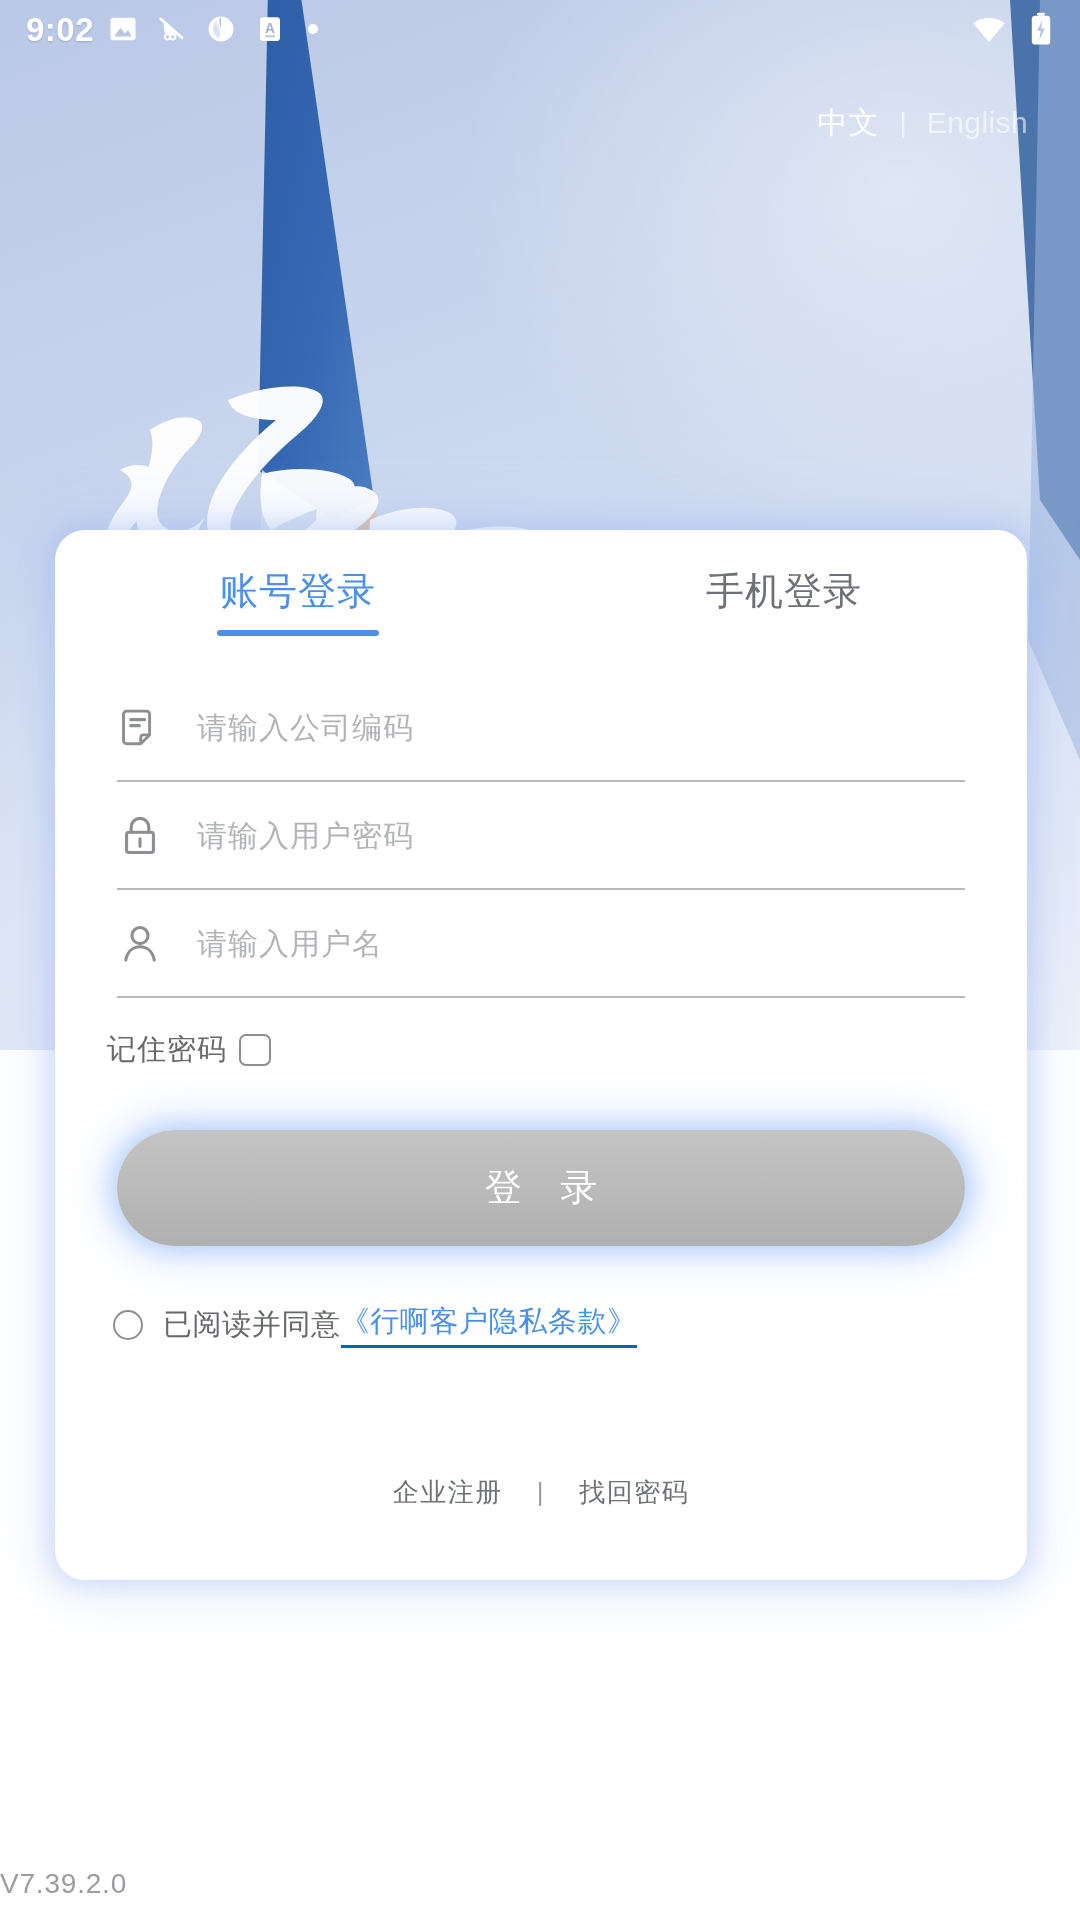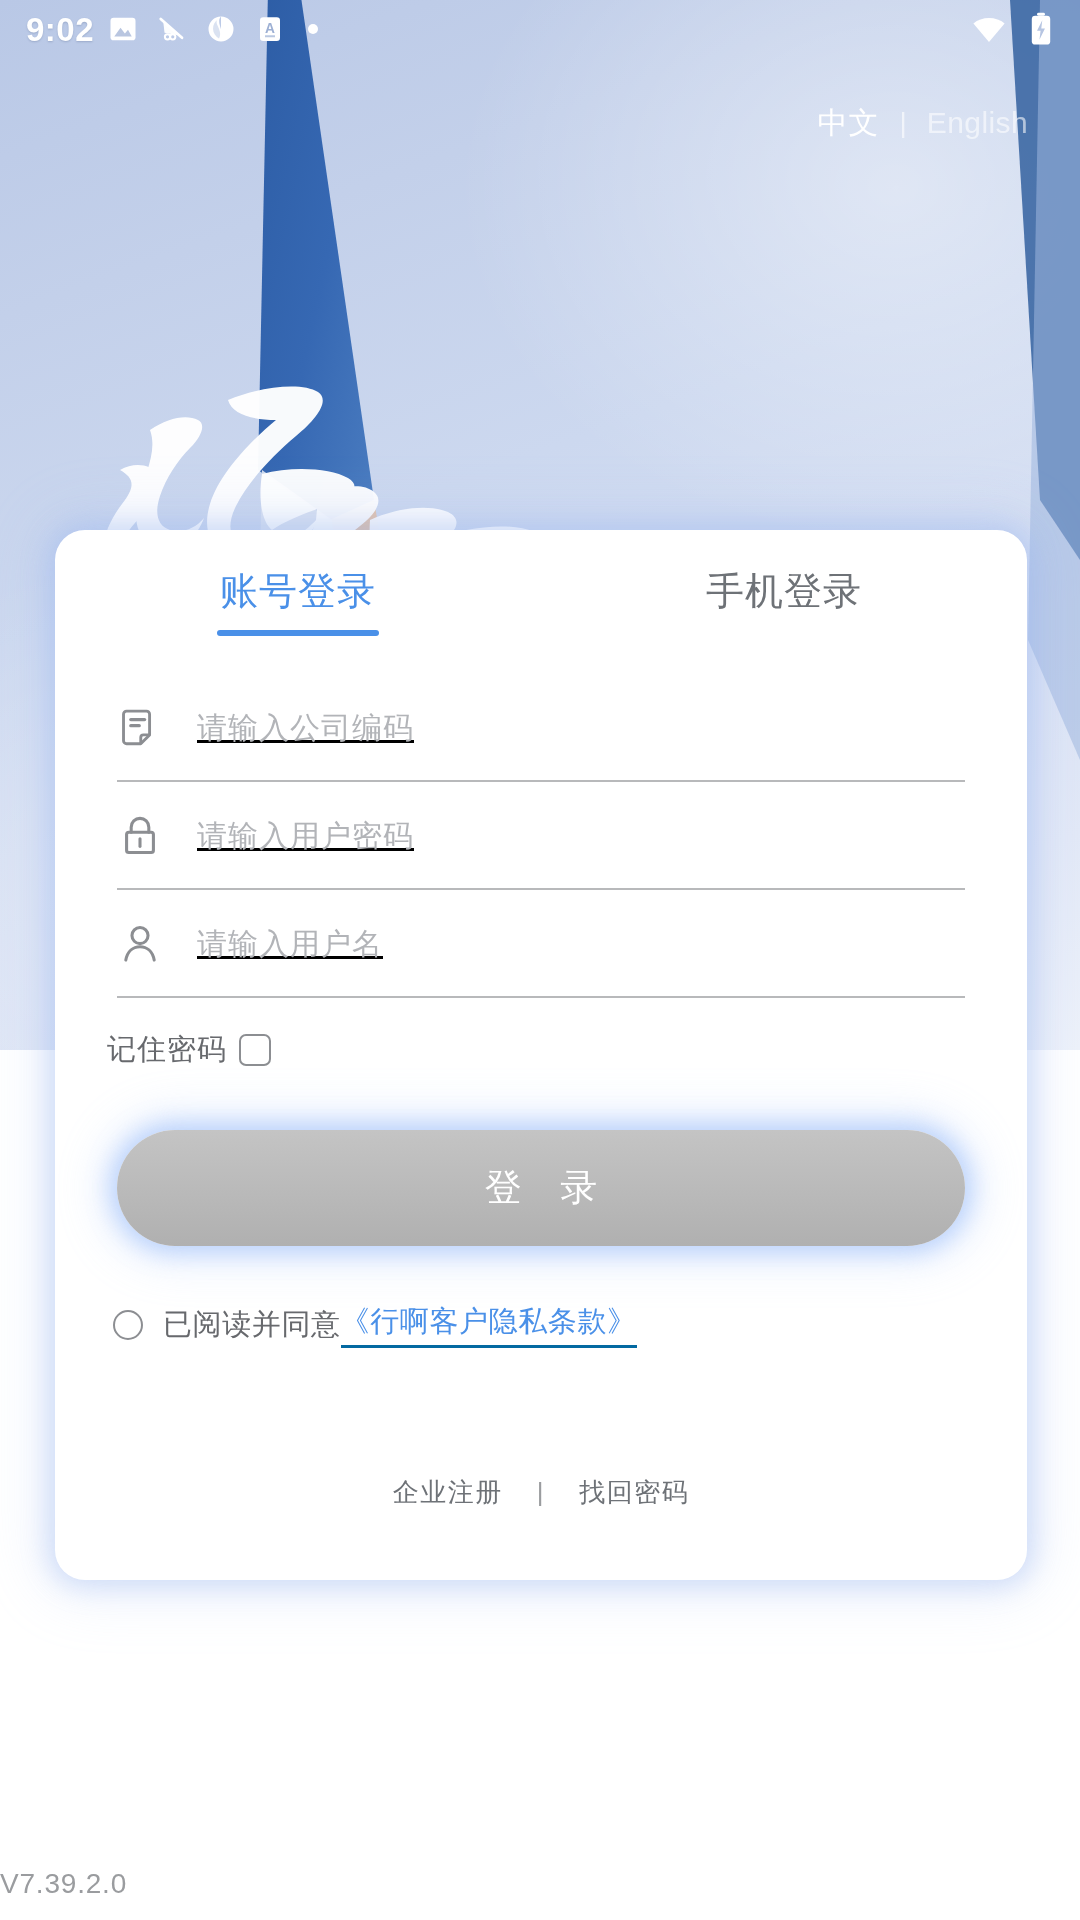--- a/index.html
+++ b/index.html
@@ -69,21 +69,21 @@
     letter-spacing:1px;
   }
   .tab.active { color:#4a90e8; }
   .tab.idle   { color:#6e7277; }
   .tab.active .tab-underline {
     position:absolute; left:50%; transform:translateX(-50%);
     bottom:0; width:162px; height:6px; border-radius:3px; background:#4a90e8;
   }
 
   
-  #fields { padding:38px 62px 0 62px;text-decoration:underline; }
+  #fields { padding:38px 62px 0 62px; }
   .field { position:relative; height:108px; display:flex; align-items:center; }
   .field .ic { width:58px; display:flex; align-items:center; justify-content:flex-start; }
   .field .ph {
     font-size:30px; color:#b2b4b8; letter-spacing:1px; margin-left:22px;
     line-height:1; user-select:none;
   }
   .field .rule {
     position:absolute; left:0; right:0; bottom:0; height:2px; background:#b8b9bb;
   }
 

